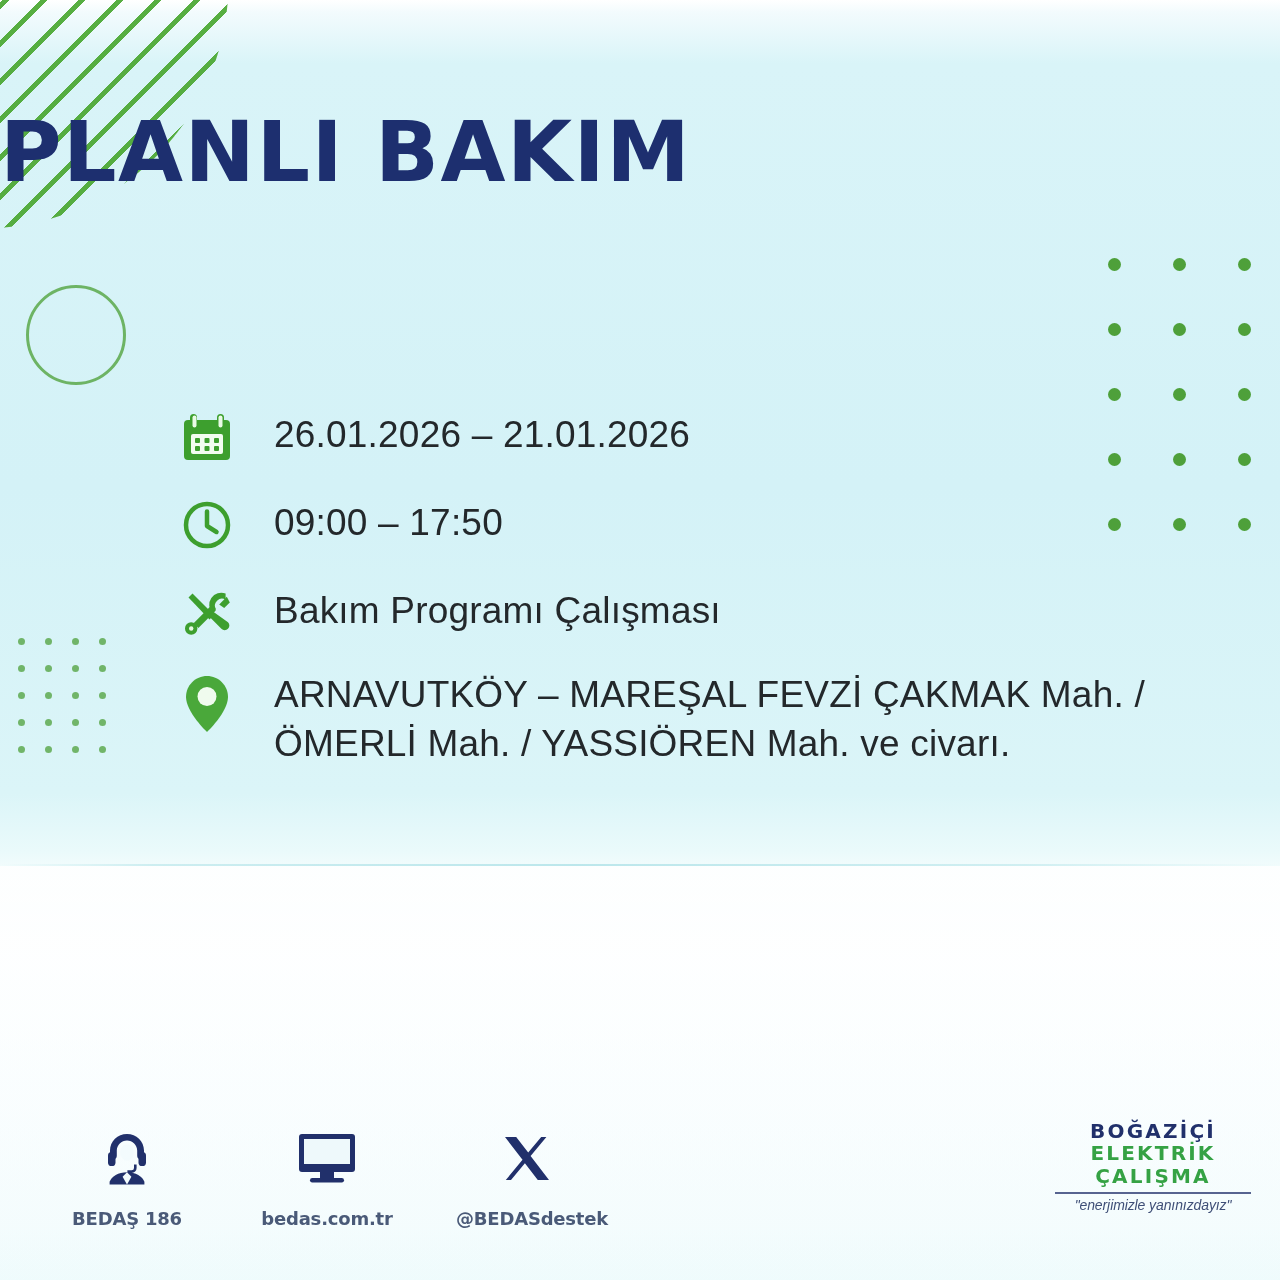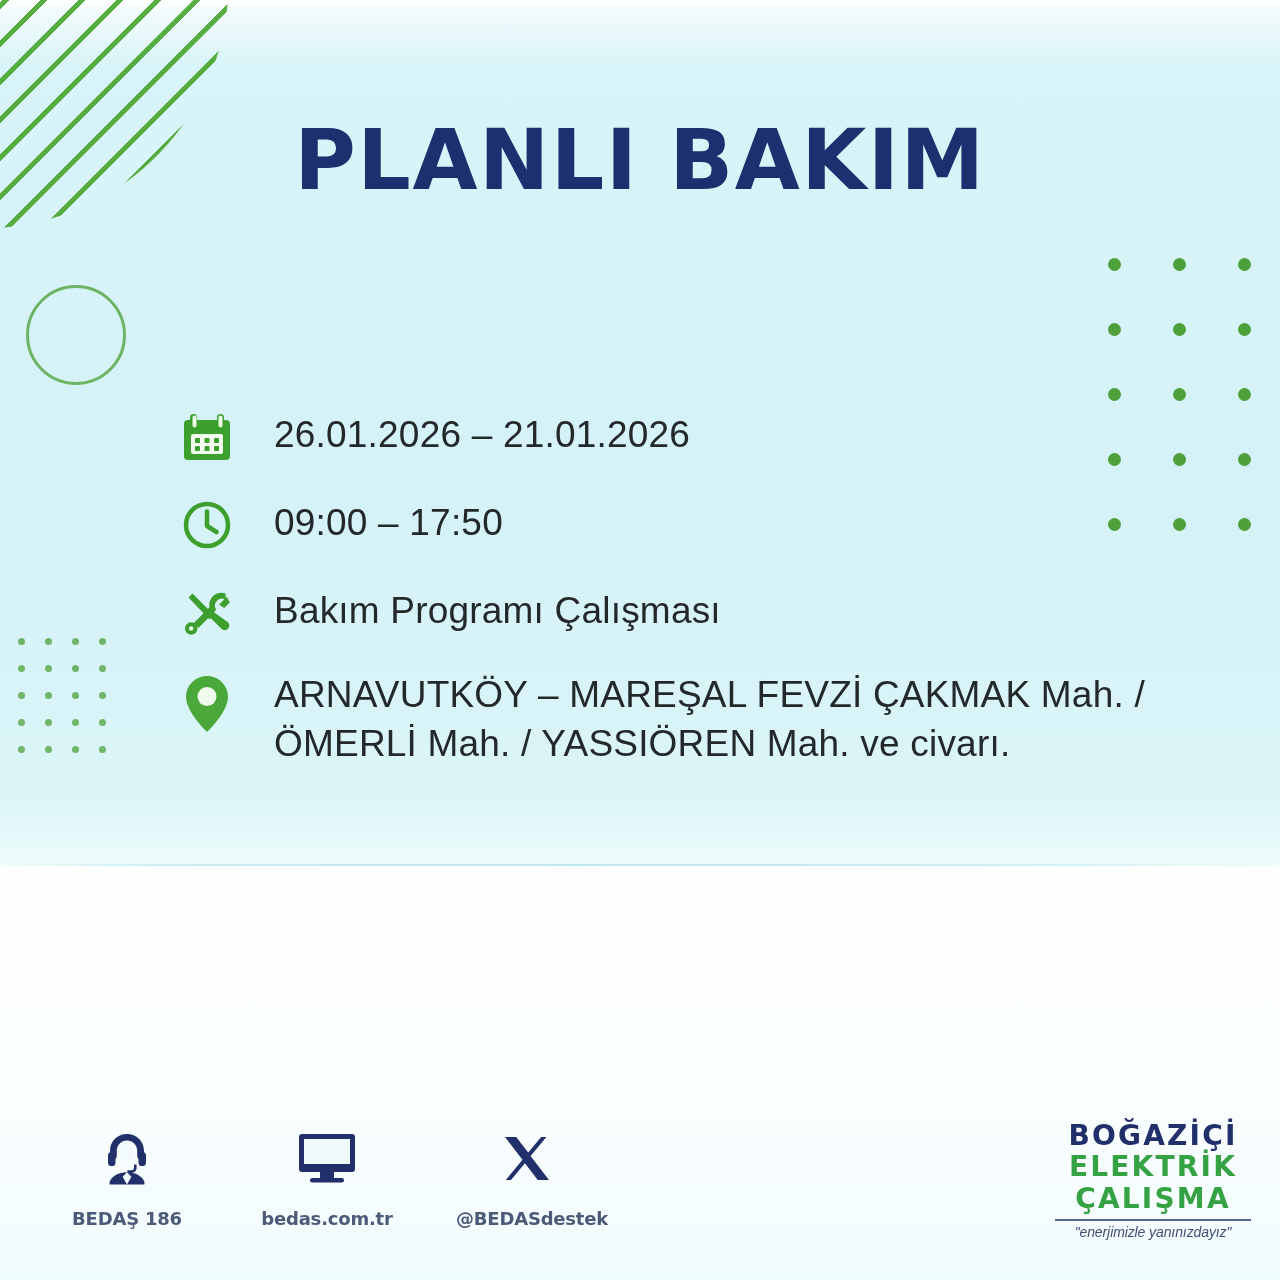--- a/index.html
+++ b/index.html
@@ -114,22 +114,21 @@
     grid-template-rows: repeat(5, 27px);
     opacity: 0.75;
   }
   #dot-grid-left .dot { width: 7px; height: 7px; }
 
   
   .title-block {
     position: absolute;
     left: 0;
     right: 0;
-    top: 118px;
-    text-align: center;
+    top: 110px;
     z-index: 5;
   }
   .title-main {
     font-family: "DejaVu Sans", sans-serif;
     font-weight: 700;
     font-size: 84px;
     letter-spacing: 1.5px;
     color: #1d2f6f;
     line-height: 1.0;
     white-space: nowrap;
@@ -218,21 +217,21 @@
   .brand {
     position: absolute;
     right: 24px;
     top: 10px;
     width: 206px;
     text-align: center;
   }
   .brand-line {
     font-family: "DejaVu Sans", sans-serif;
     font-weight: 700;
-    font-size: 28px;
+    font-size: 20px;
     letter-spacing: 2.2px;
     line-height: 1.12;
     white-space: nowrap;
   }
   .brand-1 { color: #21306b; }
   .brand-2 { color: #35a244; }
   .brand-3 { color: #35a244; }
   .brand-rule {
     margin: 5px auto 3px auto;
     width: 196px;

